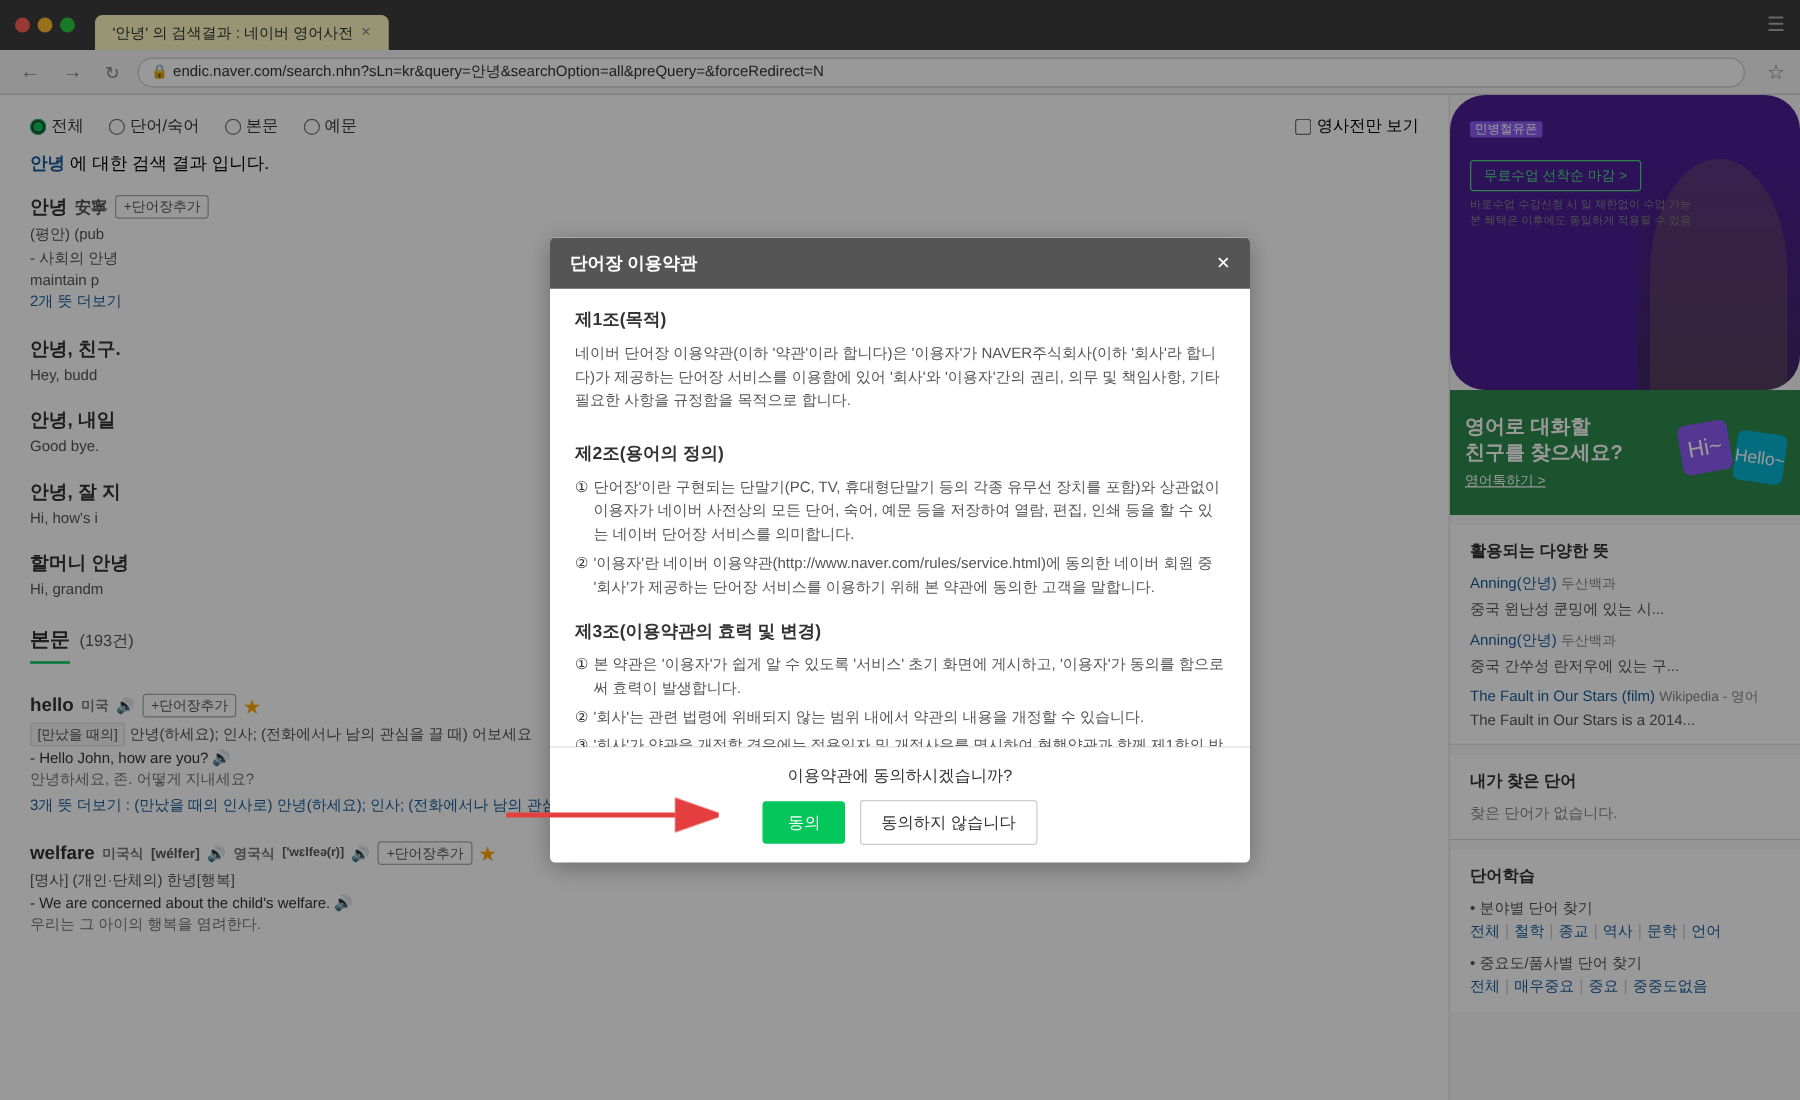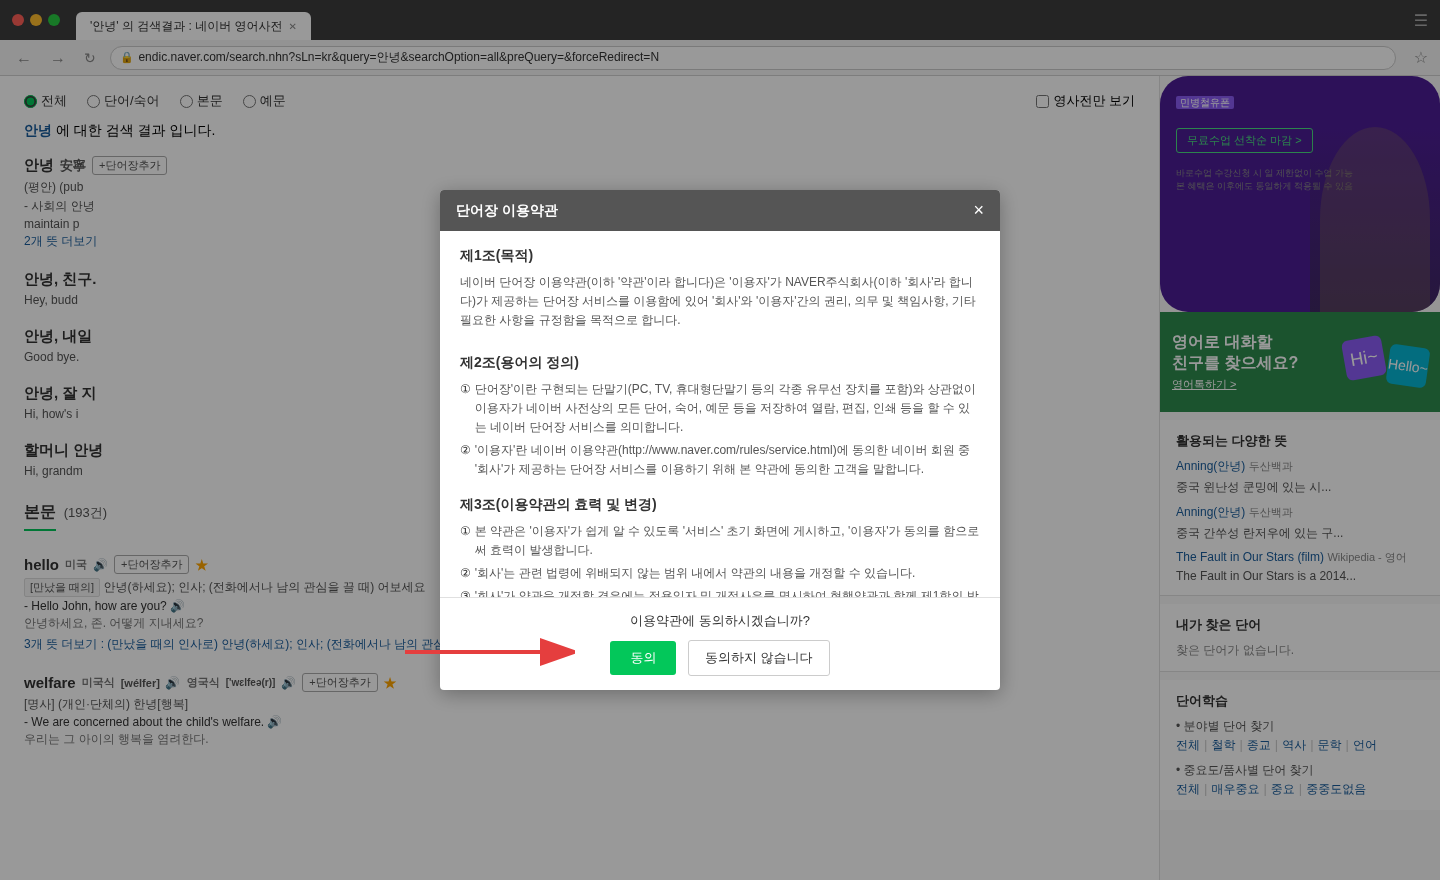--- a/index.html
+++ b/index.html
@@ -6,21 +6,21 @@
     body { font-family: -apple-system, 'Apple SD Gothic Neo', 'Malgun Gothic', sans-serif; font-size: 13px; background: #f0f0f0; width: 1440px; height: 880px; overflow: hidden; }
 
     
     .browser-chrome { background: #3c3c3c; width: 100%; height: 40px; display: flex; align-items: center; padding: 0 12px; gap: 8px; }
     .traffic-lights { display: flex; gap: 6px; align-items: center; }
     .traffic-light { width: 12px; height: 12px; border-radius: 50%; }
     .traffic-light.red { background: #ff5f57; }
     .traffic-light.yellow { background: #ffbd2e; }
     .traffic-light.green { background: #28ca41; }
     .tab-bar { display: flex; align-items: flex-end; margin-left: 8px; height: 100%; }
-    .tab { background: #ffffff; border-radius: 6px 6px 0 0; padding: 6px 14px; font-size: 12px; color: #333; display: flex; align-items: center; gap: 6px; height: 28px; }
+    .tab { background: #fef9c3; border-radius: 6px 6px 0 0; padding: 6px 14px; font-size: 12px; color: #333; display: flex; align-items: center; gap: 6px; height: 28px; }
     .tab .close-tab { color: #888; font-size: 10px; cursor: pointer; }
     .browser-actions { margin-left: auto; display: flex; gap: 12px; }
     .browser-action-btn { color: #aaa; font-size: 16px; cursor: pointer; }
 
     
     .address-bar { background: #f5f5f5; width: 100%; height: 36px; display: flex; align-items: center; padding: 0 12px; gap: 10px; border-bottom: 1px solid #d0d0d0; }
     .nav-btn { background: none; border: none; color: #888; font-size: 16px; cursor: pointer; padding: 2px 4px; }
     .reload-btn { background: none; border: none; color: #888; font-size: 14px; cursor: pointer; }
     .url-bar { flex: 1; height: 24px; border: 1px solid #ccc; border-radius: 12px; background: white; display: flex; align-items: center; padding: 0 10px; font-size: 12px; color: #333; }
     .url-bar .lock-icon { color: #888; margin-right: 4px; font-size: 11px; }
@@ -76,21 +76,21 @@
     
     .right-panel { width: 280px; background: #f9f9f9; overflow-y: auto; flex-shrink: 0; }
 
     
     .ad-banner { background: #4c1d95; width: 100%; height: 236px; overflow: hidden; position: relative; border-radius: 28px; }
     .ad-text { position: absolute; top: 20px; left: 16px; color: white; }
     .ad-logo { font-size: 10px; color: #aaa; margin-bottom: 8px; }
     .ad-logo span { background: #8b5cf6; color: white; padding: 1px 4px; border-radius: 2px; font-size: 10px; }
     .ad-headline { font-size: 22px; font-weight: bold; color: white; line-height: 1.3; }
     .ad-cta { margin-top: 10px; background: none; border: 1px solid #4ade80; color: #4ade80; border-radius: 3px; padding: 4px 10px; font-size: 11px; cursor: pointer; }
-    .ad-note { font-size: 9px; color: #888; margin-top: 14px; line-height: 1.4; }
+    .ad-note { font-size: 9px; color: #888; margin-top: 4px; line-height: 1.4; }
 
     
     .ad-banner2 { background: #2d8a4e; width: 100%; height: 100px; display: flex; align-items: center; padding: 12px; gap: 10px; }
     .ad-text2 { color: white; flex: 1; }
     .ad-headline2 { font-size: 16px; font-weight: bold; line-height: 1.3; }
     .ad-sub2 { font-size: 11px; margin-top: 4px; cursor: pointer; text-decoration: underline; }
 
     
     .side-section { padding: 12px 16px; border-bottom: 1px solid #e0e0e0; background: white; margin-top: 8px; }
     .side-section-title { font-size: 13px; font-weight: bold; color: #333; margin-bottom: 8px; }

